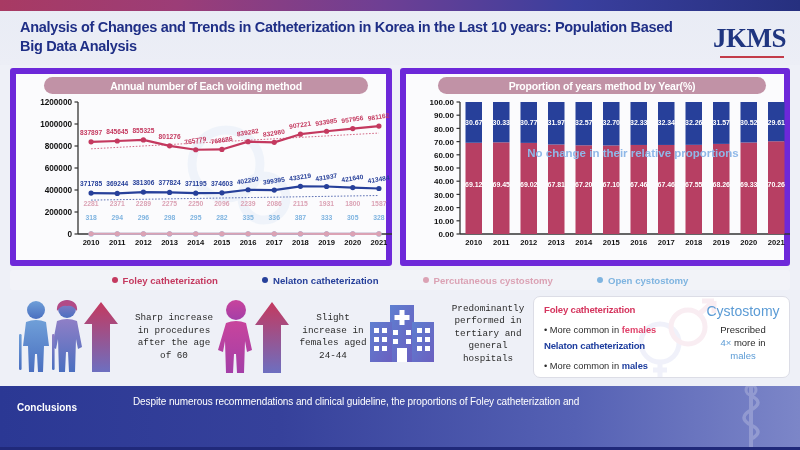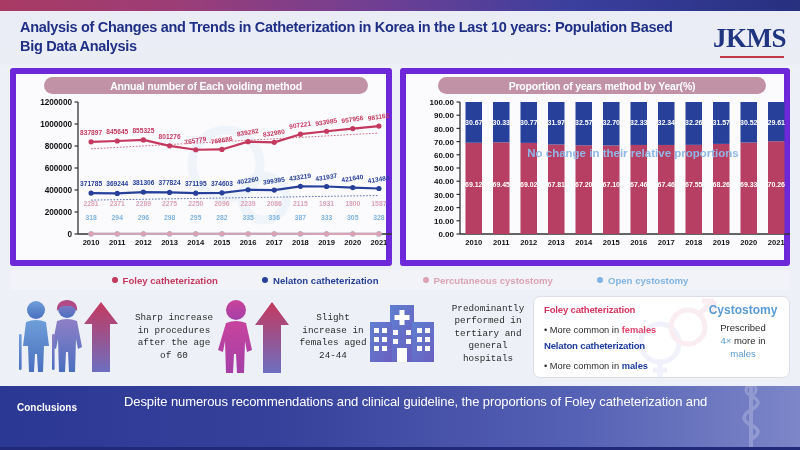--- a/index.html
+++ b/index.html
@@ -90,37 +90,37 @@
     background: #ffffff; border: 1px solid #dcdde6; border-radius: 7px;
     overflow: hidden;
   }
   .callout-col-a { position: absolute; left: 10px; top: 7px; width: 152px; }
   .callout-col-b { position: absolute; left: 166px; top: 6px; width: 86px; text-align: center; }
   .co-head-pink { font-size: 9.6px; font-weight: bold; color: #d5355e; letter-spacing: -0.2px; }
   .co-head-blue { font-size: 9.6px; font-weight: bold; color: #1d3d9e; letter-spacing: -0.2px; }
   .co-bullet { font-size: 9.3px; color: #2b2b2b; margin-top: 10px; }
   .co-em-pink { color: #e0436b; font-weight: bold; }
   .co-em-blue { color: #1d3d9e; font-weight: bold; }
-  .co-head-cyst { font-size: 12px; font-weight: bold; color: #5b9bd5; }
+  .co-head-cyst { font-size: 14px; font-weight: normal; color: #5b9bd5; }
   .co-b-line { font-size: 9.5px; color: #2b2b2b; line-height: 13px; }
   .co-b-blue { color: #5b9bd5; }
 
   
   .conclusions {
     position: absolute; left: 0; top: 386px; width: 800px; height: 64px;
     background: linear-gradient(90deg,#2b3894 0%, #36419b 35%, #5561b4 72%, #7c86c8 100%);
     overflow: hidden;
   }
   .conc-label {
     position: absolute; left: 17px; top: 16px;
     font-size: 10px; font-weight: bold; color: #ffffff;
   }
   .conc-body {
-    position: absolute; left: 124px; top: 9px; width: 640px;
-    font-size: 13px; color: #ffffff; line-height: 14.5px; letter-spacing: -0.1px;
+    position: absolute; left: 133px; top: 9px; width: 640px;
+    font-size: 10px; color: #ffffff; line-height: 14.5px; letter-spacing: -0.1px;
   }
   .conc-watermark {
     position: absolute; right: 18px; top: -4px; width: 62px; height: 72px;
     opacity: 0.22;
   }
   .bottombar {
     position: absolute; left: 0; bottom: 0; width: 800px; height: 3px;
     background: #20297a;
   }
 </style>

